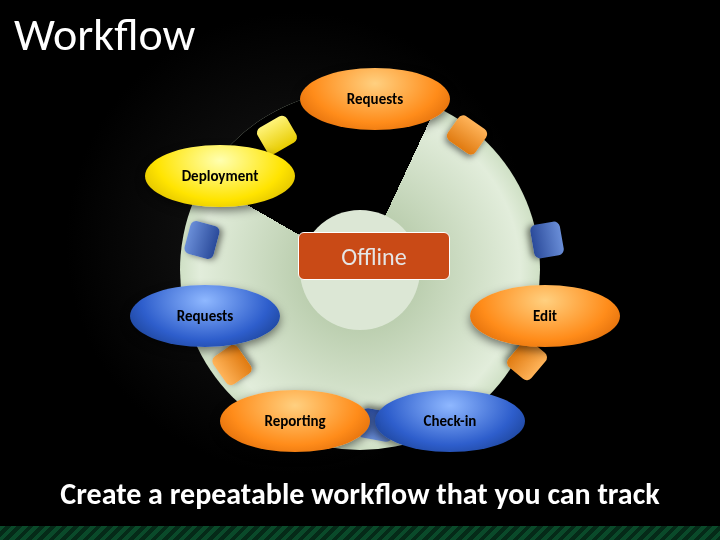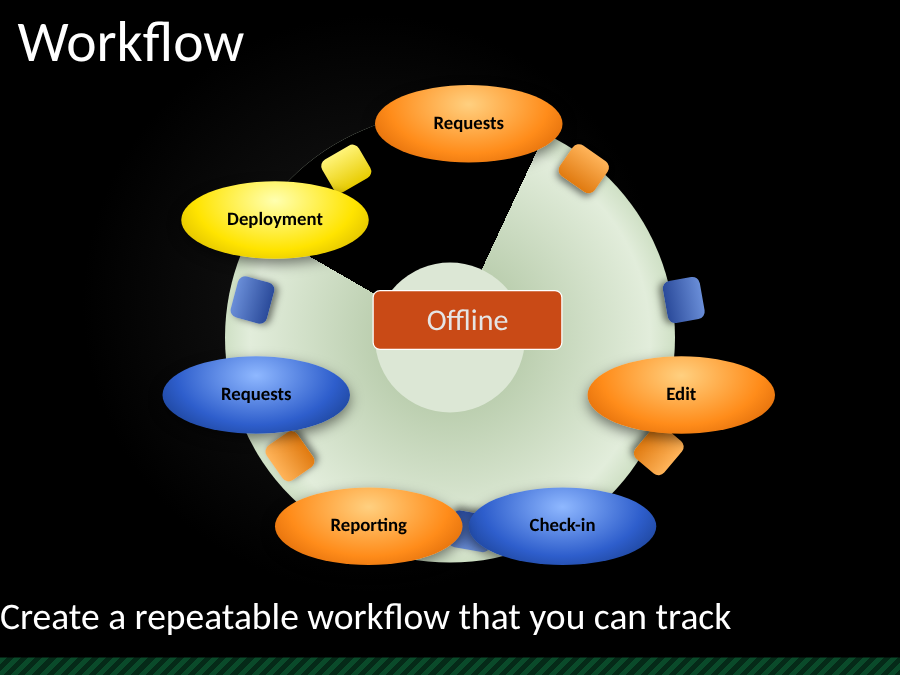--- a/index.html
+++ b/index.html
@@ -1,18 +1,18 @@
 <!DOCTYPE html>
 <html><head>
 <meta charset="utf-8">
 <style>
   html,body{margin:0;padding:0;width:720px;height:540px;background:#000;font-family:Calibri,Arial,sans-serif;overflow:hidden}
   .slide{position:relative;width:596px;height:540px;background:radial-gradient(ellipse at 50% 45%,#1a1a1a 0%,#000 55%)}
   .title{position:absolute;left:14px;top:6px;font-size:46px;color:#fff;font-weight:400}
-  .subtitle{position:absolute;bottom:28px;left:0;width:720px;text-align:left;font-size:30px;color:#fff;font-weight:400}
+  .subtitle{position:absolute;bottom:28px;left:0;width:720px;text-align:center;font-size:30px;color:#fff;font-weight:700}
   .stripe{position:absolute;bottom:0;left:0;width:720px;height:14px;background:repeating-linear-gradient(135deg,#0a4a2a 0 4px,#052a18 4px 8px)}
   .cycle{position:absolute;left:120px;top:50px;width:480px;height:430px}
   
   .ring{position:absolute;left:60px;top:40px;width:360px;height:360px;border-radius:50%;
         background:radial-gradient(circle at 50% 50%,#fff 0 35px,#bccfb0 60px,#e2eddb 160px,#cfe0c5 180px)}
   .wedge{position:absolute;left:60px;top:40px;width:360px;height:360px;border-radius:50%;
          background:conic-gradient(from -60deg,#000 0 85deg,transparent 85deg 360deg)}
   .inner{position:absolute;left:180px;top:160px;width:120px;height:120px;border-radius:50%;background:#dce7d5}
   
   .node{position:absolute;width:150px;height:62px;border-radius:50%/50%;display:flex;align-items:center;justify-content:center;

